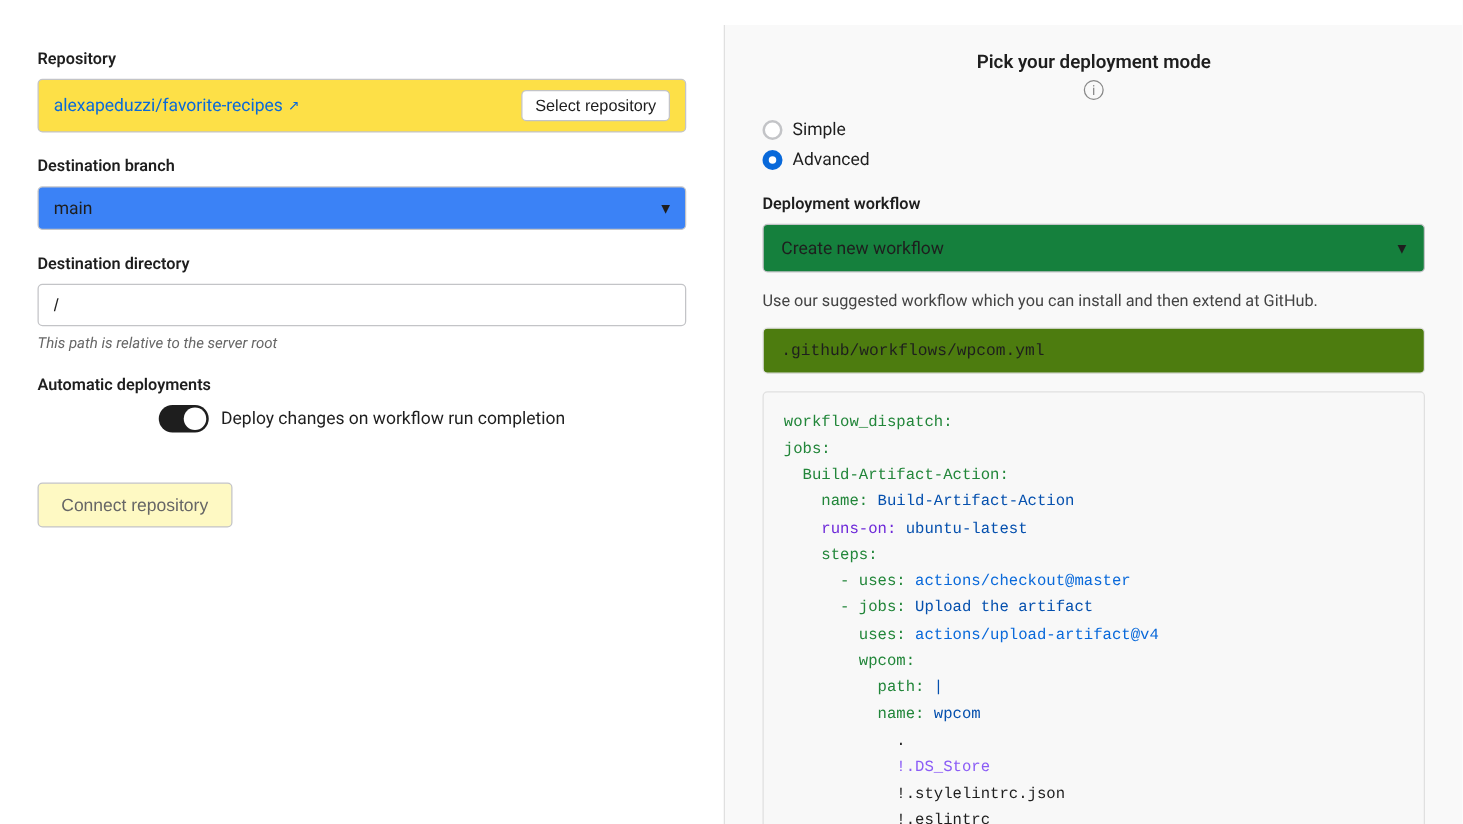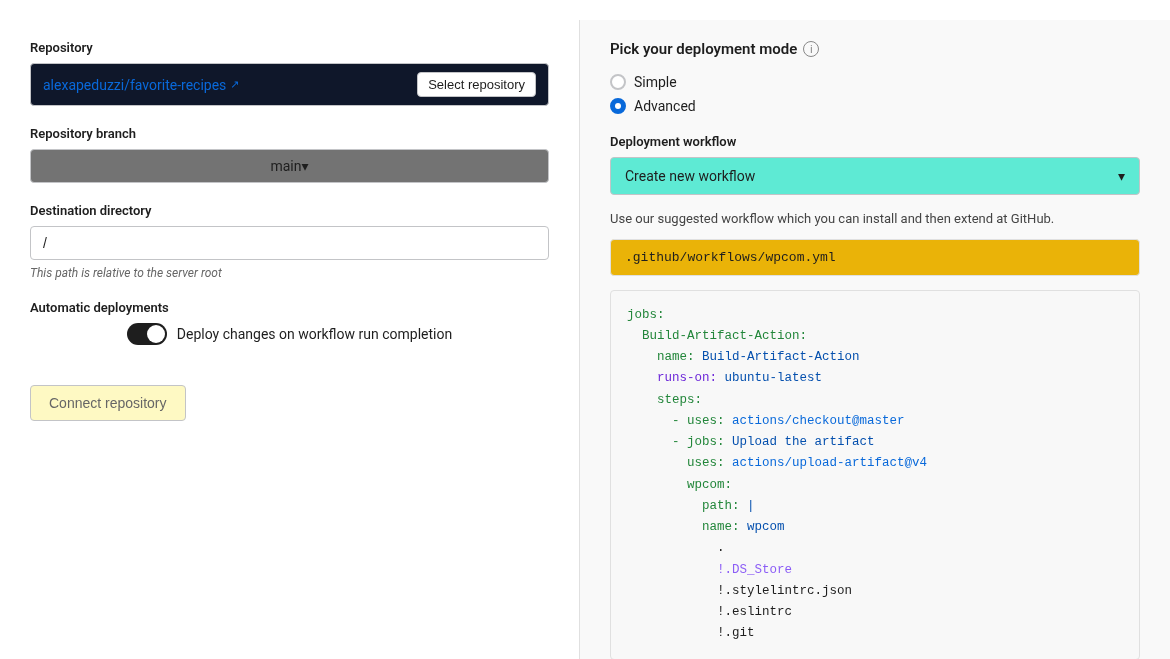--- a/index.html
+++ b/index.html
@@ -37,21 +37,21 @@
       color: #1e1e1e;
       margin-bottom: 8px;
       display: block;
     }
     .repo-field {
       display: flex;
       align-items: center;
       border: 1px solid #c3c4c7;
       border-radius: 4px;
       padding: 8px 12px;
-      background: #0f172a;
+      background: #fde047;
       justify-content: space-between;
     }
     .repo-link {
       color: #0969da;
       font-size: 14px;
       text-decoration: none;
       display: flex;
       align-items: center;
       gap: 4px;
     }
@@ -68,22 +68,22 @@
       color: #1e1e1e;
       cursor: pointer;
     }
 
     .dropdown-field {
       display: flex;
       align-items: center;
       border: 1px solid #c3c4c7;
       border-radius: 4px;
       padding: 8px 12px;
-      background: #737373;
-      justify-content: center;
+      background: #3b82f6;
+      justify-content: space-between;
       cursor: pointer;
     }
     .dropdown-field span { font-size: 14px; color: #1e1e1e; }
     .chevron-icon { color: #666; font-size: 12px; }
 
     .text-input {
       width: 100%;
       border: 1px solid #c3c4c7;
       border-radius: 4px;
       padding: 8px 12px;
@@ -143,20 +143,21 @@
 
     
     .section-title {
       font-size: 15px;
       font-weight: 600;
       color: #1e1e1e;
       margin-bottom: 16px;
       display: flex;
       align-items: center;
       gap: 6px;
+      flex-direction: column;
     }
     .info-icon {
       width: 16px;
       height: 16px;
       border: 1px solid #888;
       border-radius: 50%;
       display: inline-flex;
       align-items: center;
       justify-content: center;
       font-size: 11px;
@@ -207,36 +208,36 @@
       font-weight: 600;
       color: #1e1e1e;
       margin-bottom: 8px;
     }
     .workflow-dropdown {
       display: flex;
       align-items: center;
       border: 1px solid #c3c4c7;
       border-radius: 4px;
       padding: 10px 14px;
-      background: #5eead4;
+      background: #15803d;
       justify-content: space-between;
       cursor: pointer;
       margin-bottom: 14px;
     }
     .workflow-dropdown span { font-size: 14px; color: #1e1e1e; }
 
     .suggested-text {
       font-size: 13px;
       color: #444;
       margin-bottom: 10px;
       line-height: 1.5;
     }
 
     .filepath-box {
-      background: #eab308;
+      background: #4d7c0f;
       border: 1px solid #e0e0e0;
       border-radius: 4px;
       padding: 10px 14px;
       font-family: 'Courier New', Courier, monospace;
       font-size: 13px;
       color: #1e1e1e;
       margin-bottom: 14px;
     }
 
     .code-box {
@@ -263,21 +264,21 @@
       <div class="repo-field">
         <a class="repo-link" href="#">
           <span>alexapeduzzi/favorite-recipes</span>
           <span class="external-icon">↗</span>
         </a>
         <button class="select-repo-btn">Select repository</button>
       </div>
     </div>
 
     <div class="field-section">
-      <span class="field-label">Repository branch</span>
+      <span class="field-label">Destination branch</span>
       <div class="dropdown-field">
         <span>main</span>
         <span class="chevron-icon">▾</span>
       </div>
     </div>
 
     <div class="field-section">
       <span class="field-label">Destination directory</span>
       <input class="text-input" type="text" value="/" style="">
       <p class="hint-text">This path is relative to the server root</p>
@@ -319,20 +320,21 @@
       <span class="chevron-icon">▾</span>
     </div>
 
     <p class="suggested-text">Use our suggested workflow which you can install and then extend at GitHub.</p>
 
     <div class="filepath-box">
       <span>.github/workflows/wpcom.yml</span>
     </div>
 
     <div class="code-box" id="code-box">
+        <div class="code-line"><span style="color:#22863a">workflow_dispatch:</span></div>
         <div class="code-line"><span style="color:#22863a">jobs:</span></div>
         <div class="code-line"><span style="color:#22863a">  Build-Artifact-Action:</span></div>
         <div class="code-line"><span style="color:#22863a">    name: </span><span style="color:#0550ae">Build-Artifact-Action</span></div>
         <div class="code-line"><span style="color:#6d28d9">    runs-on: </span><span style="color:#0550ae">ubuntu-latest</span></div>
         <div class="code-line"><span style="color:#22863a">    steps:</span></div>
         <div class="code-line"><span style="color:#22863a">      - uses: </span><span style="color:#0969da">actions/checkout@master</span></div>
         <div class="code-line"><span style="color:#22863a">      - jobs: </span><span style="color:#0550ae">Upload the artifact</span></div>
         <div class="code-line"><span style="color:#22863a">        uses: </span><span style="color:#0969da">actions/upload-artifact@v4</span></div>
         <div class="code-line"><span style="color:#22863a">        wpcom:</span></div>
         <div class="code-line"><span style="color:#22863a">          path: </span><span style="color:#0550ae">|</span></div>

